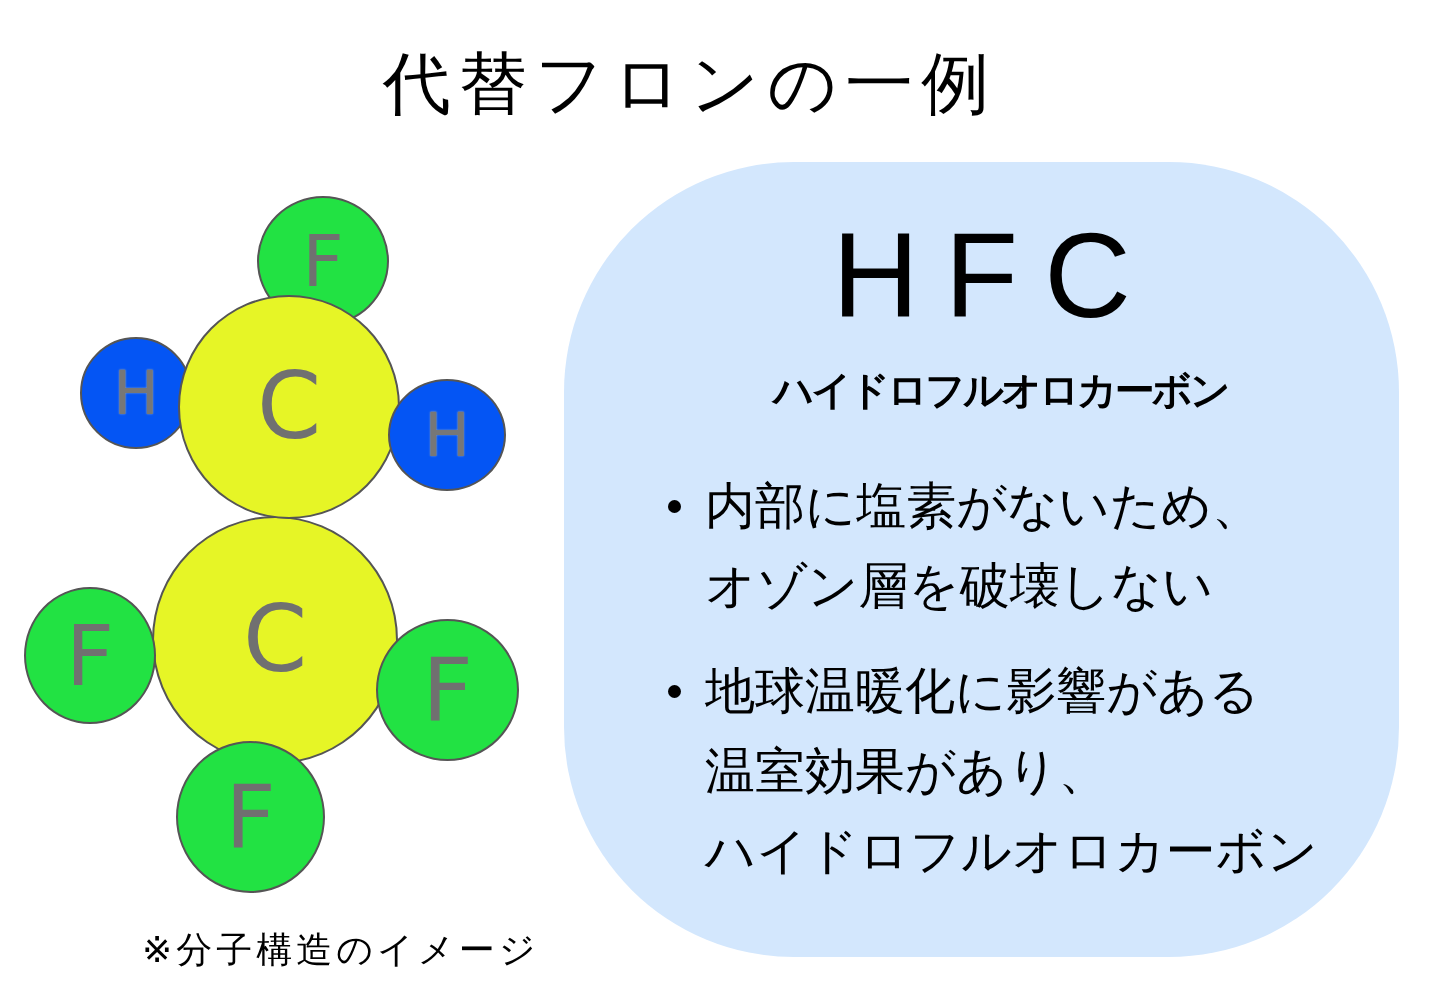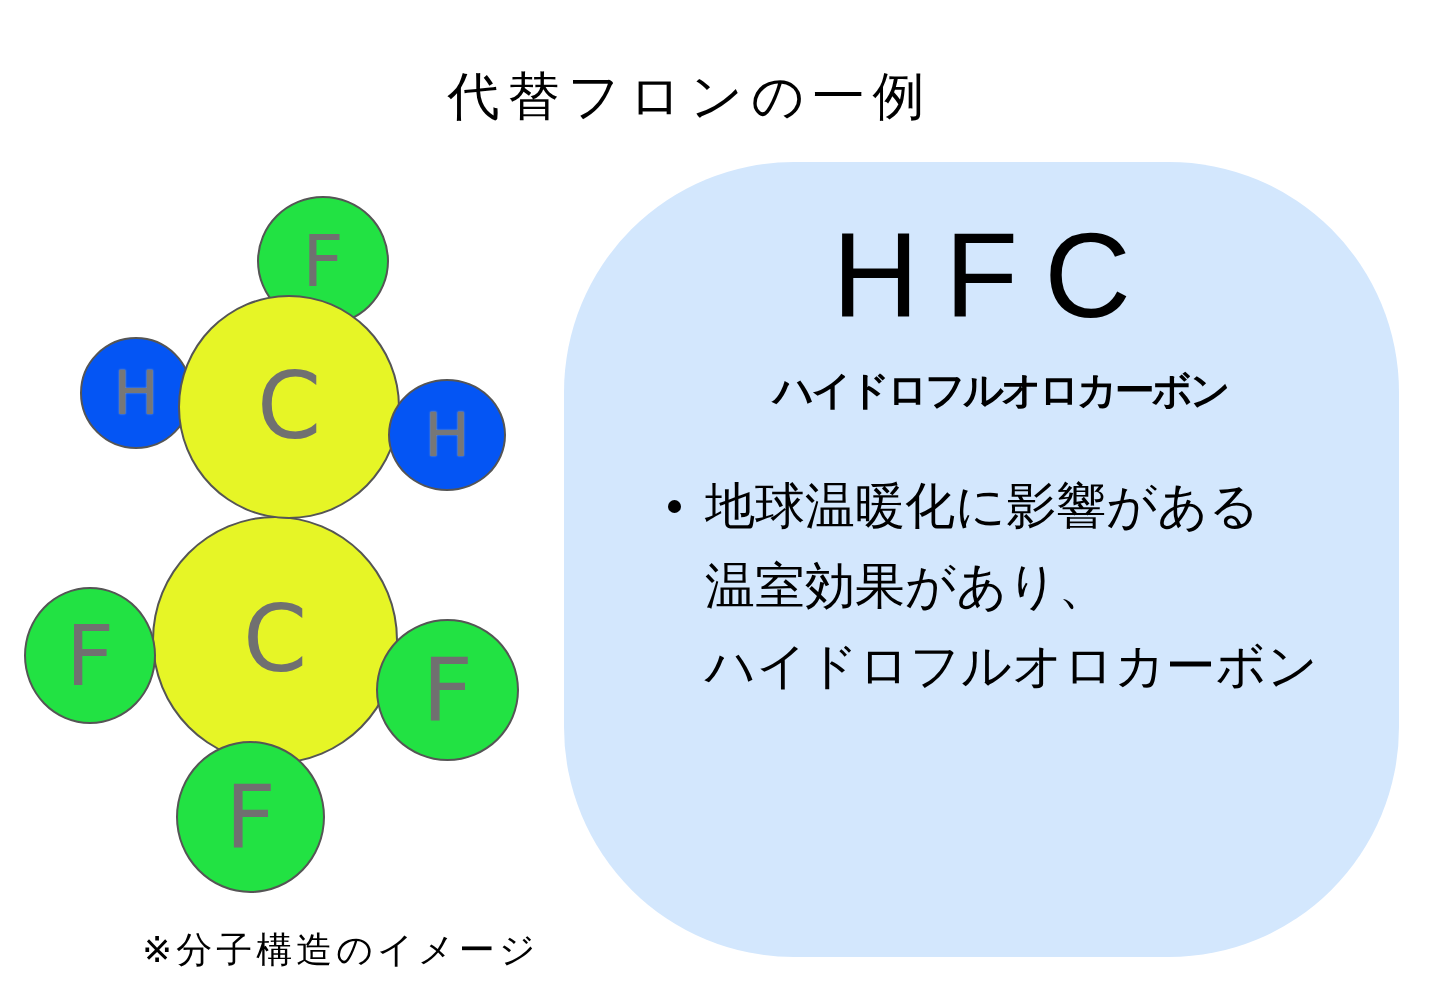--- a/index.html
+++ b/index.html
@@ -11,24 +11,24 @@
     width: 1430px;
     height: 1000px;
     position: relative;
     overflow: hidden;
     font-family: "DejaVu Sans", "Liberation Sans", sans-serif;
     color: #000;
   }
   .page-title {
     position: absolute;
     left: 300px;
-    top: 46px;
+    top: 34px;
     width: 780px;
     text-align: center;
-    font-size: 52px;
+    font-size: 68px;
     line-height: 100px;
     letter-spacing: 8px;
     font-weight: normal;
     white-space: nowrap;
   }
   
   .molecule {
     position: absolute;
     left: 0;
     top: 0;
@@ -175,17 +175,22 @@
 
 <div class="caption">※分子構造のイメージ</div>
 
 <div class="card"></div>
 <div class="card-title">HFC</div>
 <div class="card-subtitle">ハイドロフルオロカーボン</div>
 
 <ul class="bullets">
   <li class="bullet">
     <span class="bullet-dot"></span>
+    <span class="bullet-line">内部に塩素がないため、</span>
+    <span class="bullet-line">オゾン層を破壊しない</span>
+  </li>
+  <li class="bullet">
+    <span class="bullet-dot"></span>
     <span class="bullet-line">地球温暖化に影響がある</span>
     <span class="bullet-line">温室効果があり、</span>
     <span class="bullet-line">ハイドロフルオロカーボン</span>
   </li>
 </ul>
 
 </body></html>

